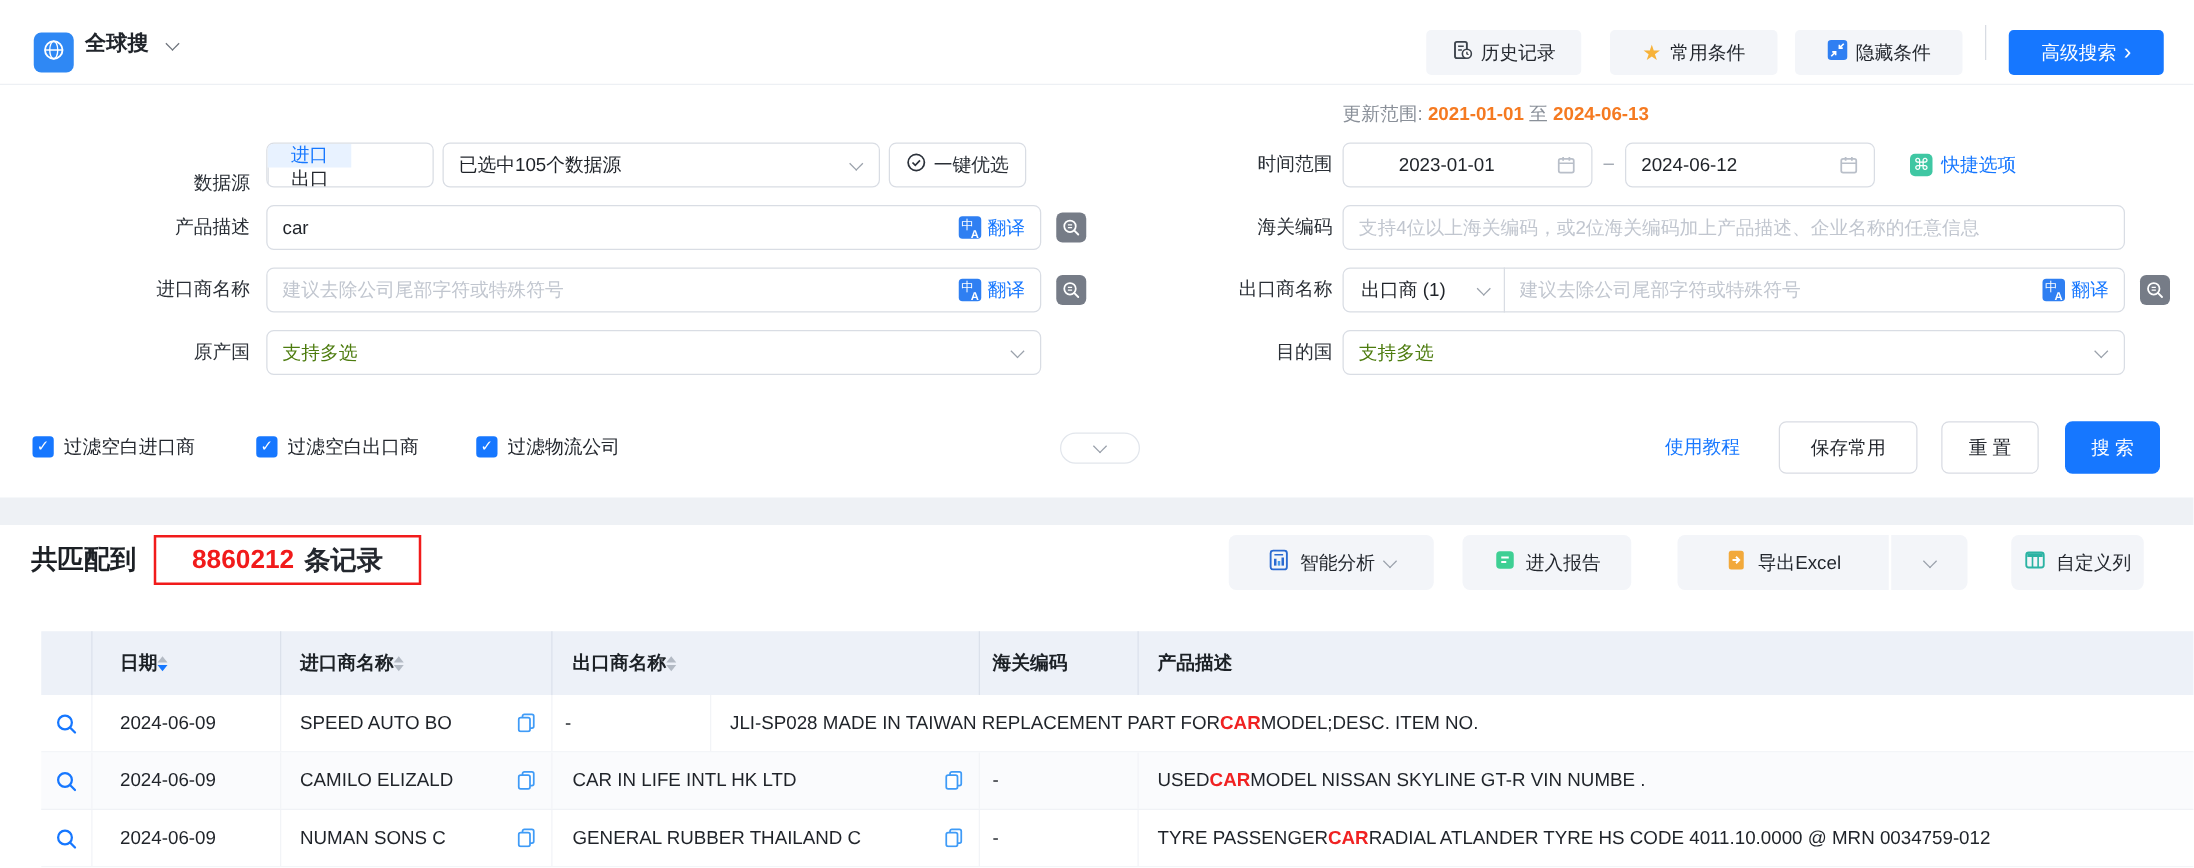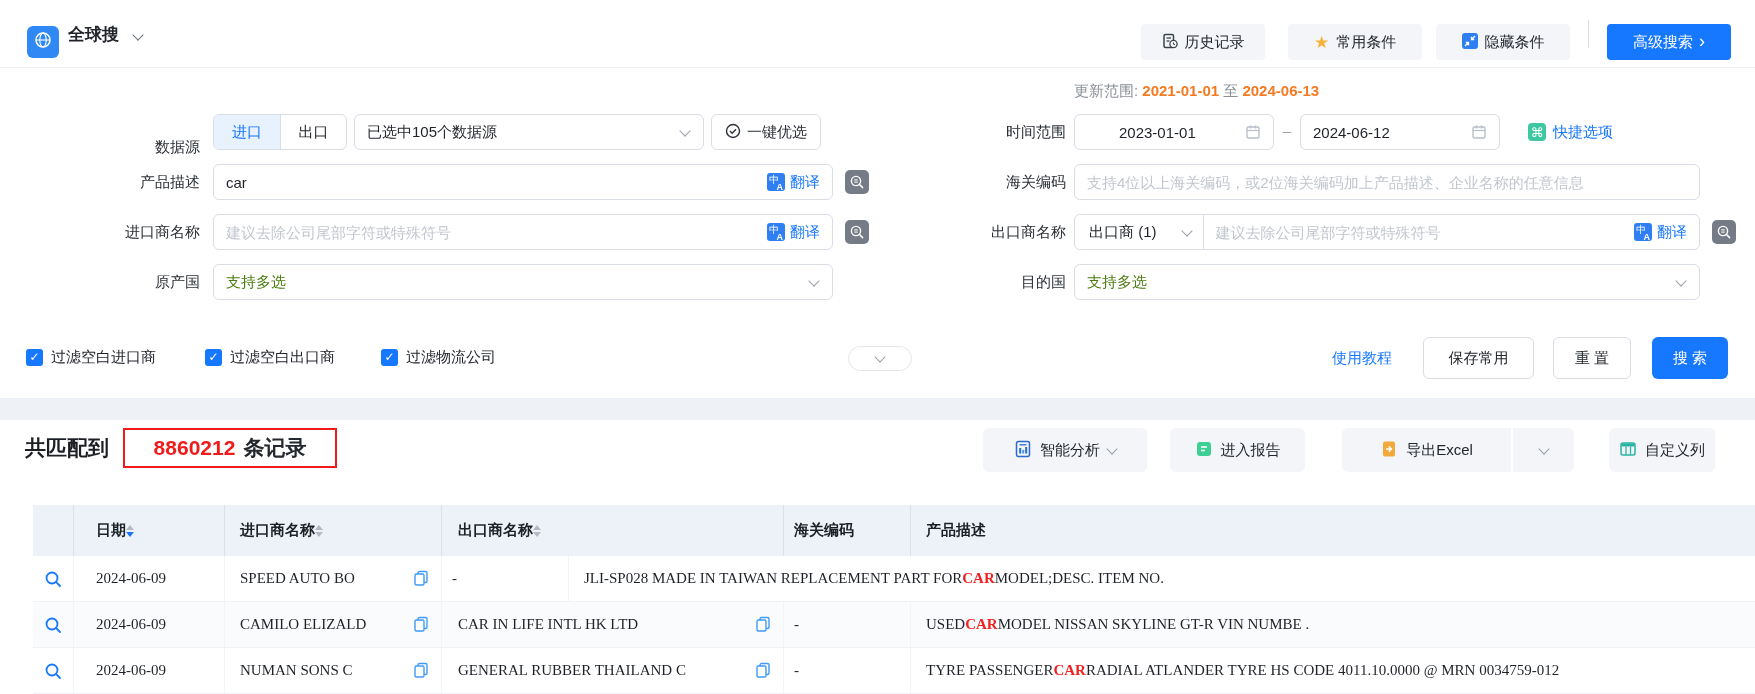--- a/index.html
+++ b/index.html
@@ -22,21 +22,21 @@
 
   
   .f-label { position:absolute; width:200px; height:36px; line-height:36px; text-align:right; font-size:15px; color:#2a2f36; }
   .f-label.right { width:146px; }
   .input-box { position:absolute; height:36px; border:1px solid #d9dde4; border-radius:6px; background:#fff; display:flex; align-items:center; cursor:text; }
   .input-box input { border:none; outline:none; flex:1; min-width:0; font-size:15px; color:#1f2329; padding:0 12px; background:transparent; font-family:inherit; }
   .input-box input::placeholder { color:#c1c6cf; }
   .sel-text { flex:1; font-size:15px; color:#1f2329; padding:0 12px; white-space:nowrap; overflow:hidden; }
   .sel-text.ph { color:#4d7c0f; }
   .box-chev { margin-right:14px; margin-top:-3px; }
-  .seg { position:absolute; left:213px; top:114px; width:134px; height:36px; border:1px solid #d9dde4; border-radius:6px; overflow:hidden; display:flex; background:#fff; cursor:pointer; }
+  .seg { position:absolute; left:213px; top:114px; width:134px; height:36px; border:1px solid #d9dde4; border-radius:6px; overflow:hidden; display:flex; background:#fff; cursor:pointer;flex-direction:column; }
   .seg div { width:67px; display:flex; align-items:center; justify-content:center; font-size:15px; }
   .seg .on { background:#e8f2ff; color:#1677ff; }
   .seg .off { color:#23272e; border-left:1px solid #d9dde4; }
   .opt-btn { position:absolute; left:711px; top:114px; width:110px; height:36px; border:1px solid #d9dde4; border-radius:6px; display:flex; align-items:center; justify-content:center; gap:6px; font-size:15px; color:#2a2f36; background:#fff; cursor:pointer; }
   .upd { position:absolute; left:1074px; top:82px; font-size:15px; color:#8a9099; white-space:nowrap; }
   .upd b { color:#f57a21; font-weight:700; }
   .dash-sep { position:absolute; left:1276px; top:114px; width:22px; height:36px; line-height:34px; text-align:center; color:#9aa1ab; font-size:15px; }
   .quick { position:absolute; left:1528px; top:114px; height:36px; display:flex; align-items:center; gap:7px; cursor:pointer; }
   .quick .txt { color:#1677ff; font-size:15px; }
   .cmd-ic { width:18px; height:18px; background:#3fc7a3; border-radius:4px; color:#fff; font-size:13px; display:flex; align-items:center; justify-content:center; }
@@ -69,21 +69,21 @@
   .exp-main { width:169px; display:flex; align-items:center; justify-content:center; gap:8px; font-size:15px; cursor:pointer; }
   .exp-more { width:63px; border-left:2px solid #fff; display:flex; align-items:center; justify-content:center; cursor:pointer; }
 
   
   #tbl { position:absolute; left:33px; top:505px; width:1722px; }
   .thead { display:flex; height:51px; background:#edf1f8; }
   .th { display:flex; align-items:center; font-size:15px; font-weight:700; color:#1c2126; border-right:1px solid #dbe1eb; }
   .th:last-child { border-right:none; }
   .tr { display:flex; height:46px; border-bottom:1px solid #f0f2f6; background:#fff; }
   .tr.alt { background:#fafbfd; }
-  .td { display:flex; align-items:center; font-size:15px; color:#1f2329; border-right:1px solid #f2f4f7; position:relative; white-space:nowrap; overflow:hidden;font-family:Liberation Serif, serif; }
+  .td { display:flex; align-items:center; font-size:15px; color:#1f2329; border-right:1px solid #f2f4f7; position:relative; white-space:nowrap; overflow:hidden; }
   .td:last-child { border-right:none; }
   .c0 { width:41px; justify-content:center; }
   .c1 { width:151px; padding-left:22px; }
   .c2 { width:217px; padding-left:15px; }
   .c3 { width:342px; padding-left:16px; }
   .c4 { width:127px; padding-left:10px; }
   .c5 { flex:1; padding-left:15px; }
   .th.c1,.th.c2,.th.c3 { justify-content:flex-start; padding-right:20px; }
   .sort { display:flex; flex-direction:column; gap:2px; cursor:pointer; }
   .tri-u { width:0; height:0; border-left:4.5px solid transparent; border-right:4.5px solid transparent; border-bottom:5.5px solid #b3bac4; }

